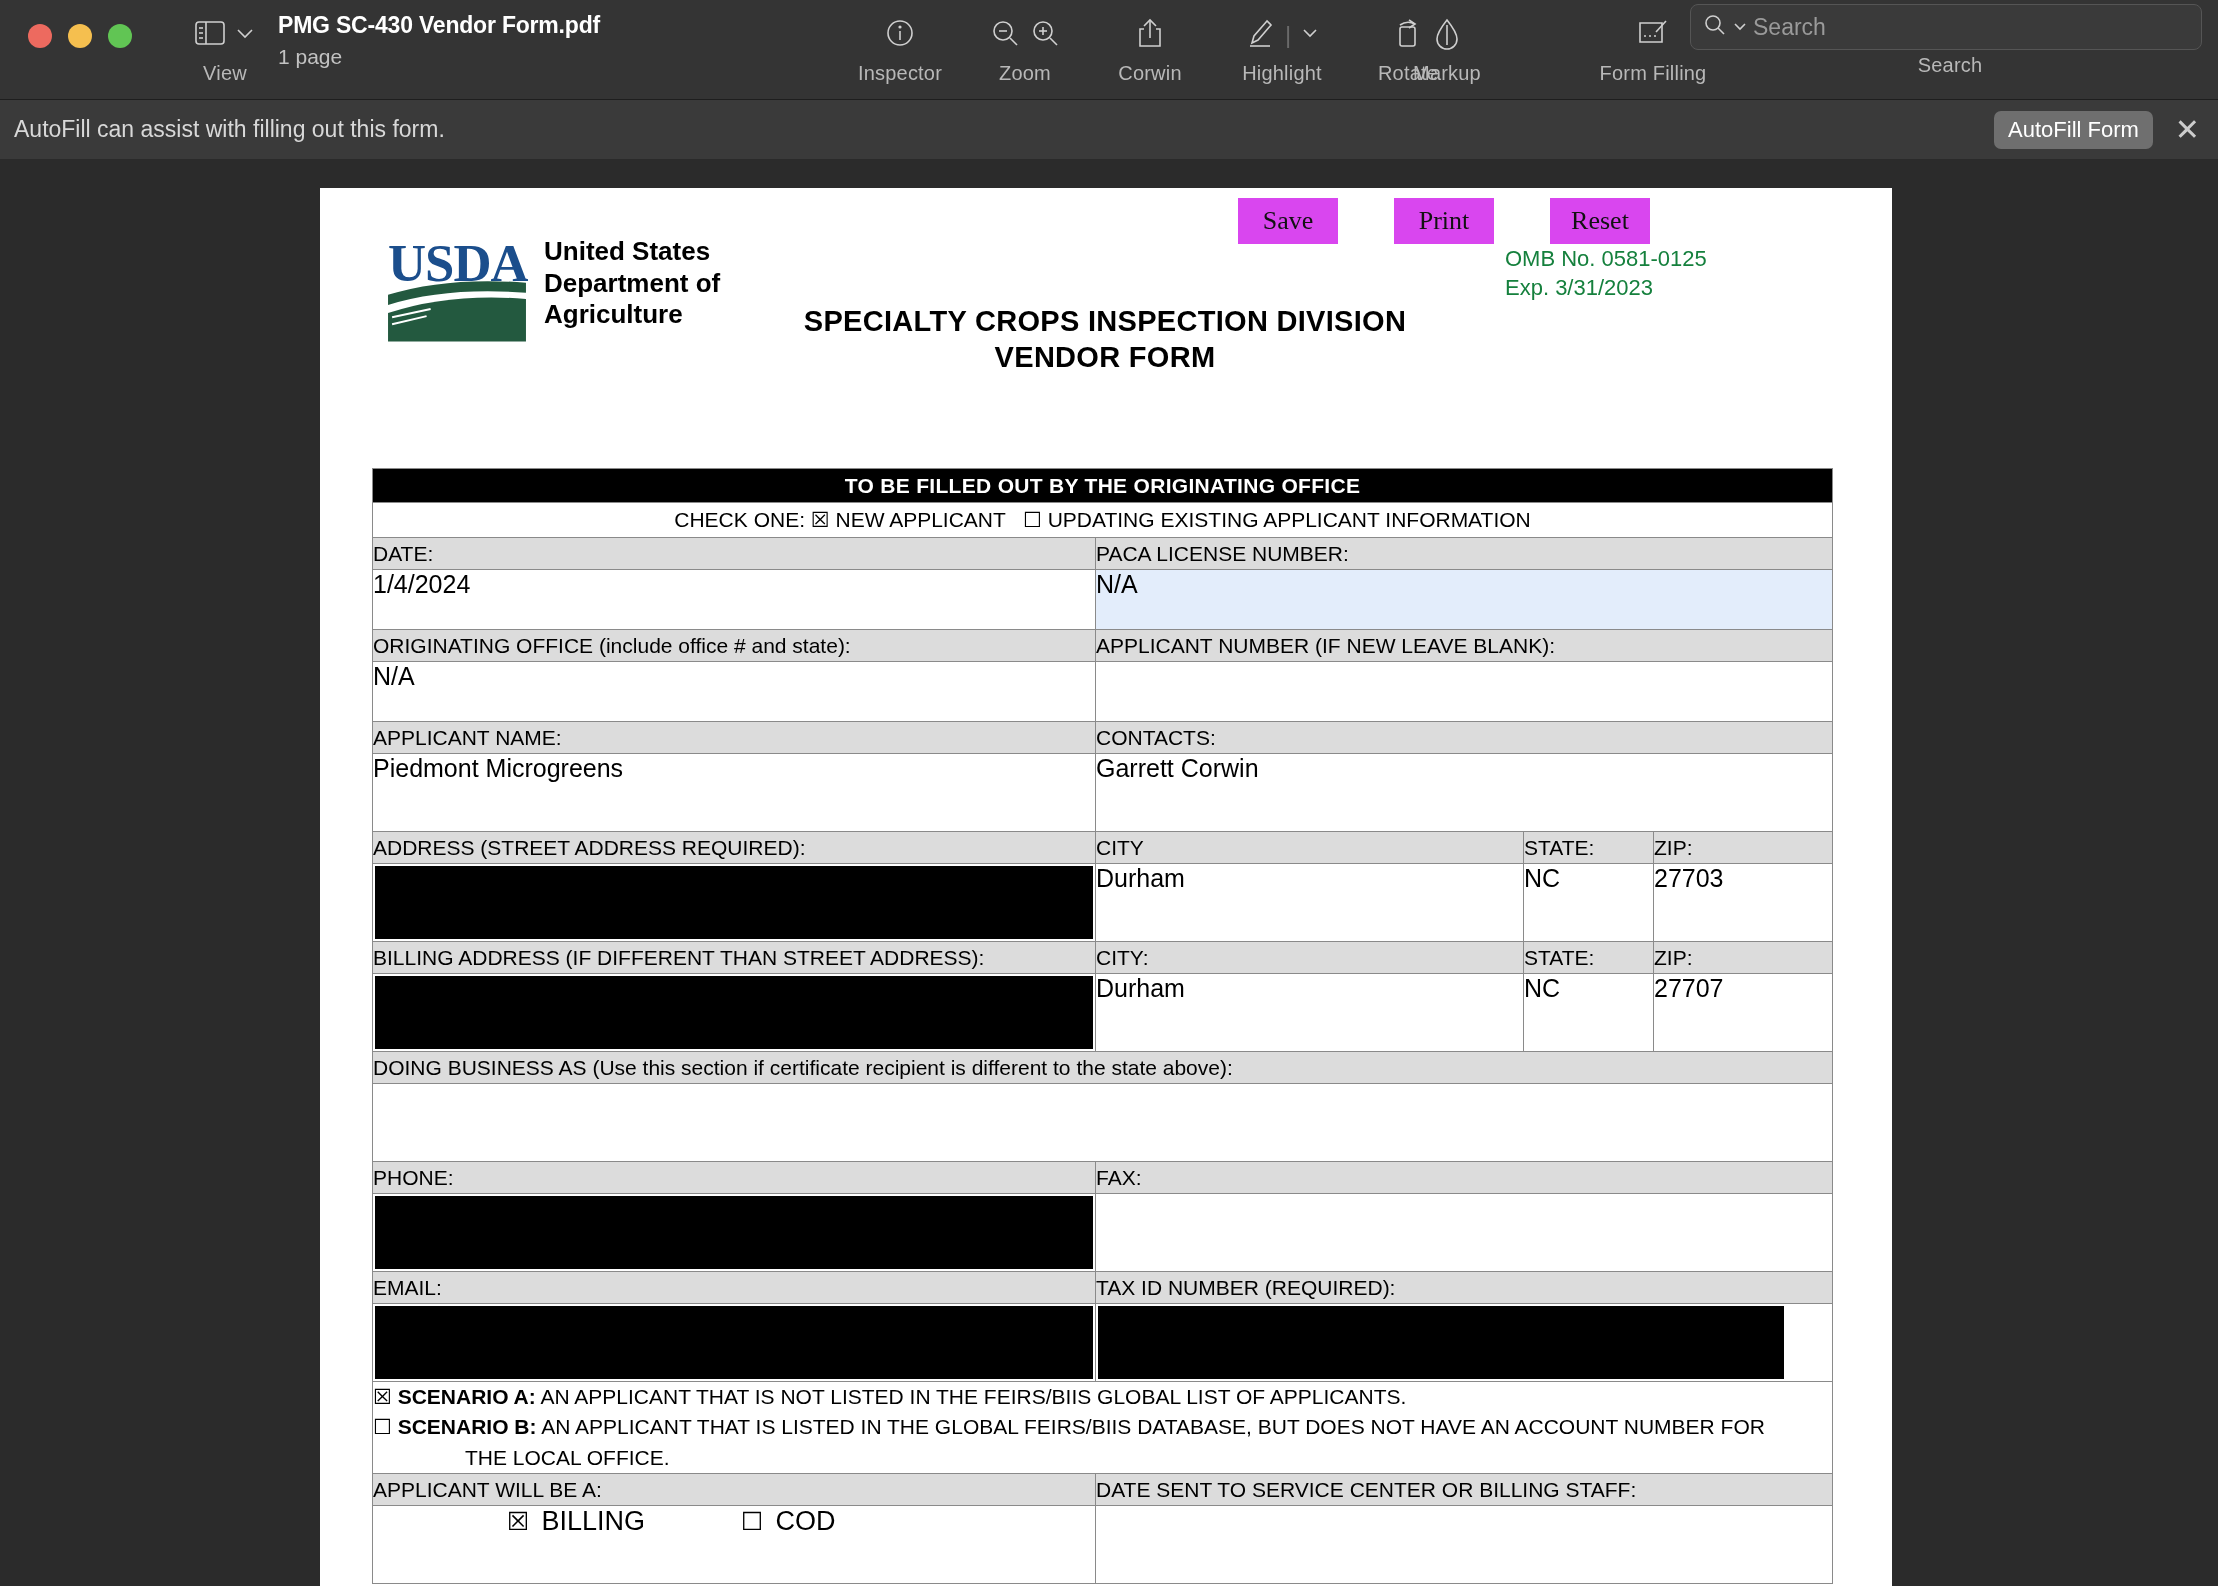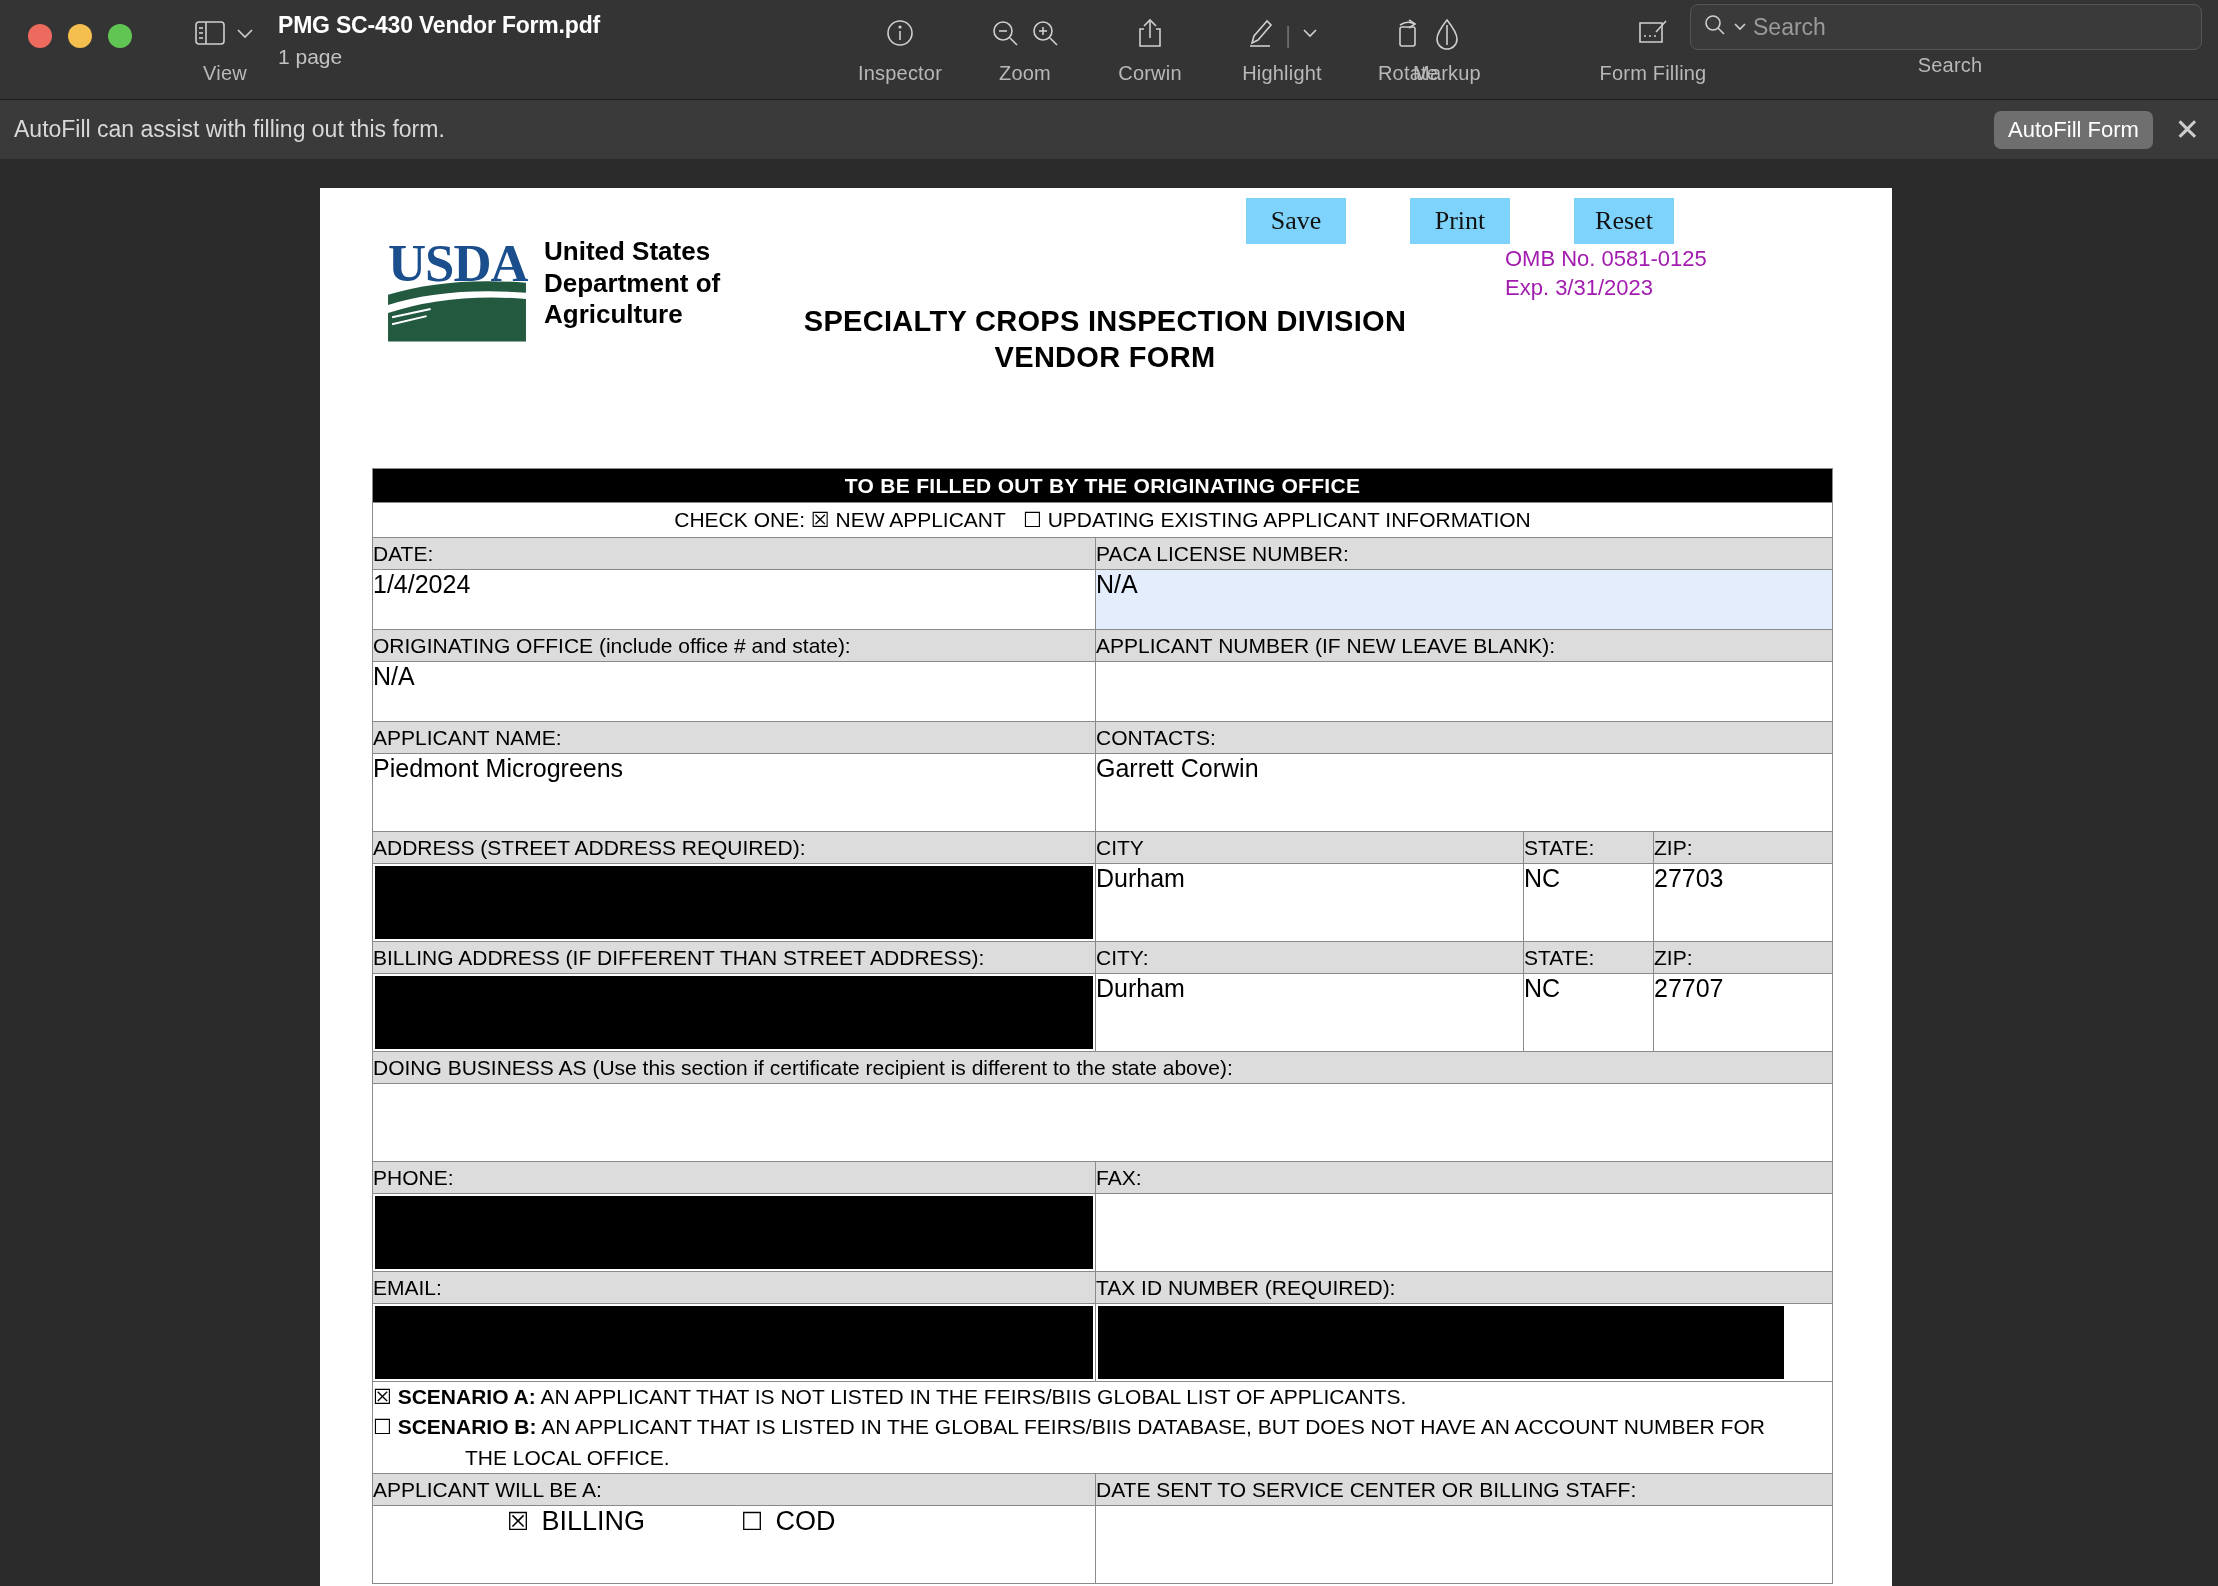--- a/index.html
+++ b/index.html
@@ -80,26 +80,26 @@
     background: #ffffff;
   }
 
   
   .logo-row { position: absolute; left: 66px; top: 48px; display: flex; align-items: flex-start; gap: 16px; }
   .usda-mark { width: 142px; }
   .usda-words { font-size: 26px; font-weight: bold; line-height: 1.22; color: #000; }
 
   .btns { position: absolute; left: 918px; top: 10px; display: flex; gap: 56px; }
   .pdfbtn {
-    width: 100px; height: 46px; background: #7dd3fc;
+    width: 100px; height: 46px; background: #d946ef;
     font-family: "Liberation Serif", serif; font-size: 26px; color: #111;
     display: flex; align-items: center; justify-content: center;
-    border: none; cursor: pointer; margin-left: 8px;
-  }
-  .omb { position: absolute; left: 1185px; top: 56px; font-size: 22px; line-height: 1.33; color: #a21caf; }
+    border: none; cursor: pointer;
+  }
+  .omb { position: absolute; left: 1185px; top: 56px; font-size: 22px; line-height: 1.33; color: #15803d; }
 
   .formtitle {
     position: absolute; left: 240px; top: 115px; width: 1090px;
     text-align: center; font-size: 29px; font-weight: bold;
     line-height: 1.25; color: #000; letter-spacing: .3px;
   }
 
   
   table.form {
     position: absolute; left: 52px; top: 280px;

